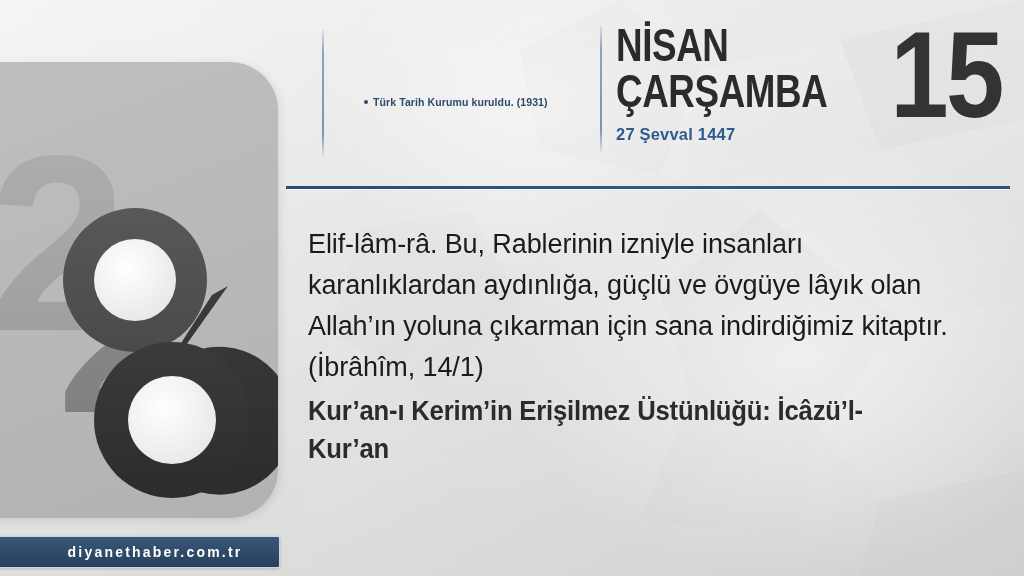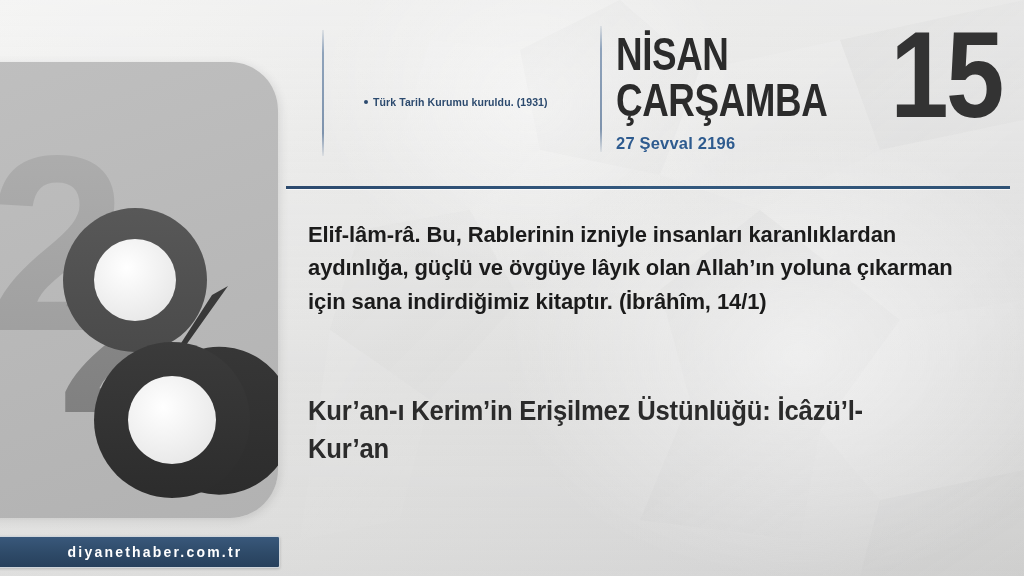--- a/index.html
+++ b/index.html
@@ -82,21 +82,20 @@
     vertical-align: middle;
     margin-right: 5px;
     margin-bottom: 2px;
   }
 
   .date-block {
     position: absolute;
     left: 616px;
     top: 24px;
     width: 250px;
-    margin-top: 9px;
   }
   .month-name, .day-name {
     font-family: "Liberation Sans Narrow", "Liberation Sans", sans-serif;
     font-weight: bold;
     color: #2b2b2b;
     line-height: 0.92;
     letter-spacing: -0.5px;
     transform: scaleX(0.80);
     transform-origin: left center;
     white-space: nowrap;
@@ -134,27 +133,26 @@
     width: 724px;
     height: 3px;
     background: linear-gradient(90deg, #2c4a6e 0%, #33597f 50%, #2f5275 100%);
     box-shadow: 0 1px 0 rgba(255,255,255,0.65);
   }
 
   
   .verse {
     position: absolute;
     left: 308px;
-    top: 218px;
+    top: 224px;
     width: 660px;
-    font-size: 22px;
+    font-size: 27px;
     color: #1b1b1b;
     line-height: 1.52;
     letter-spacing: -0.1px;
-    font-weight: bold;
   }
   .headline {
     position: absolute;
     left: 308px;
     top: 392px;
     width: 650px;
     font-family: "Liberation Sans Narrow", "Liberation Sans", sans-serif;
     font-size: 27px;
     font-weight: bold;
     color: #2b2b2b;
@@ -260,21 +258,21 @@
   <div class="vline vline-left"></div>
   <div class="vline vline-right"></div>
 
   <div class="event-note">
     <span class="event-bullet"></span><span>Türk Tarih Kurumu kuruldu. (1931)</span>
   </div>
 
   <div class="date-block">
     <div class="month-name">NİSAN</div>
     <div class="day-name">ÇARŞAMBA</div>
-    <div class="hijri-date">27 Şevval 2196</div>
+    <div class="hijri-date">27 Şevval 1447</div>
   </div>
 
   <div class="day-number">15</div>
 
   <div class="hrule"></div>
 
   <div class="verse">Elif-lâm-râ. Bu, Rablerinin izniyle insanları karanlıklardan aydınlığa, güçlü ve övgüye lâyık olan Allah’ın yoluna çıkarman için sana indirdiğimiz kitaptır. (İbrâhîm, 14/1)</div>
 
   <div class="headline">Kur’an-ı Kerim’in Erişilmez Üstünlüğü: İcâzü’l-Kur’an</div>
 

